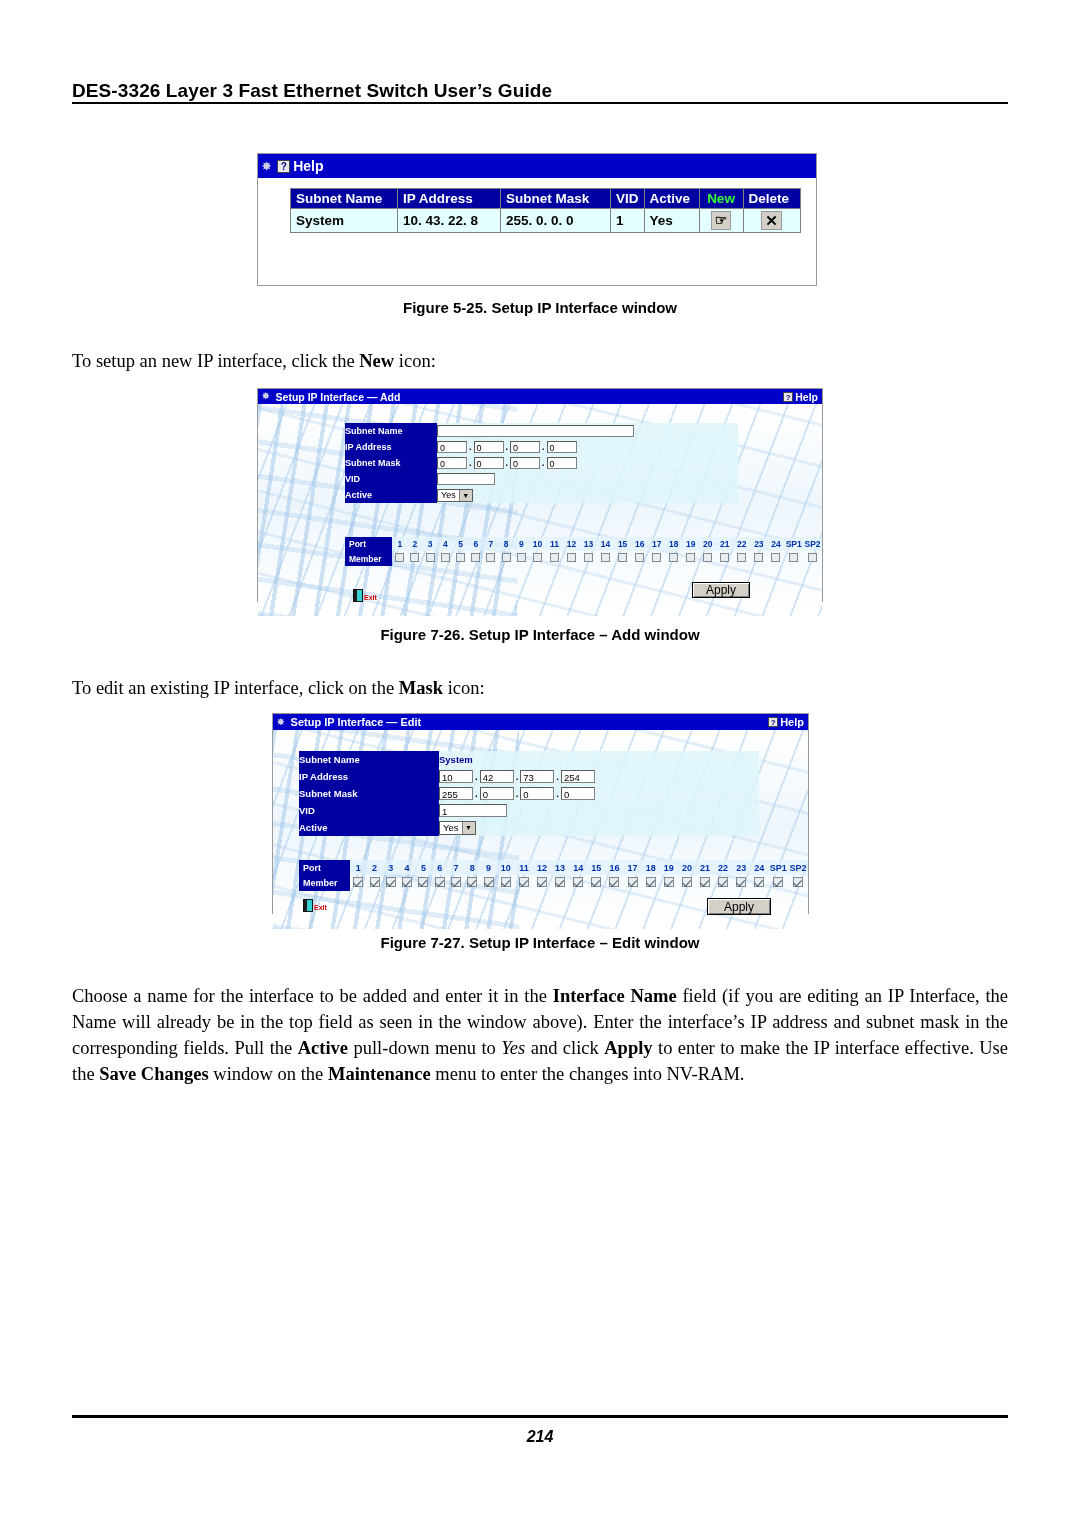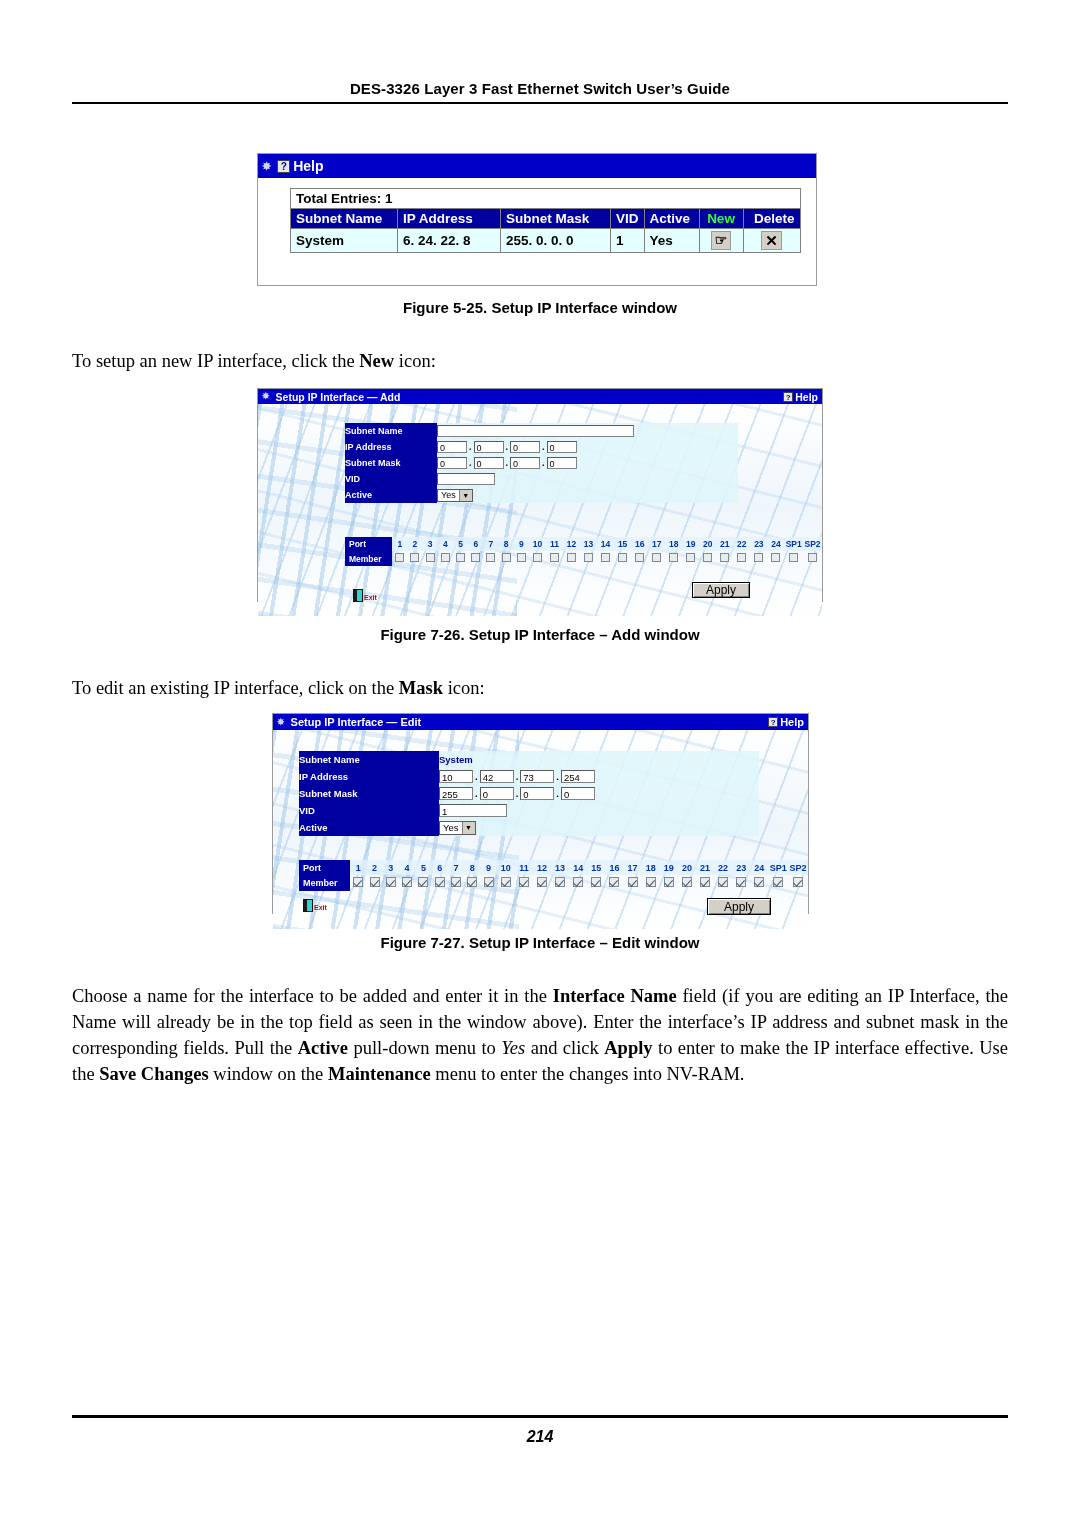--- a/index.html
+++ b/index.html
@@ -16,24 +16,24 @@
     color: #000000;
     overflow: hidden;
   }
 
   
   .page-header {
     position: absolute;
     left: 72px;
     top: 80px;
     width: 936px;
-    text-align: center;
-    font-family: "Liberation Sans", sans-serif;
-    font-weight: bold;
-    font-size: 15px;
+    text-align: left;
+    font-family: "Liberation Sans", sans-serif;
+    font-weight: bold;
+    font-size: 19px;
     letter-spacing: 0.1px;
     color: #000;
   }
   .rule-top {
     position: absolute;
     left: 72px;
     top: 102px;
     width: 936px;
     height: 0;
     border-top: 2.5px solid #000;
@@ -148,21 +148,21 @@
     background: #ffffff;
     color: #000;
     font-weight: bold;
   }
   .hdr-cell {
     background: #0000a0;
     color: #ffffff;
     font-weight: bold;
   }
   .hdr-cell.new { color: #33ff33; text-align: center; }
-  .hdr-cell.del { text-align: right; }
+  .hdr-cell.del { text-align: left; }
   .data-cell {
     background: #e4ffff;
     color: #000;
     font-weight: bold;
   }
   .data-cell.ctr { text-align: center; }
   .icon-btn {
     display: inline-block;
     background: #d4d0c8;
     border: 1px solid #9a9a9a;
@@ -339,35 +339,32 @@
   <div class="win-title">
     <span class="spider">✸</span>
     <span class="help-btn">
       <span class="help-q">?</span>
       <span>Help</span>
     </span>
   </div>
   <div class="body">
     <table class="entrytbl">
       <tbody>
-          <tr>
-        <td class="total-cell" colspan="7">Total Entries: 1</td>
-      </tr>
       <tr>
         <td class="hdr-cell" style="width:107px">Subnet Name</td>
         <td class="hdr-cell" style="width:103px">IP Address</td>
         <td class="hdr-cell" style="width:110px">Subnet Mask</td>
         <td class="hdr-cell" style="width:32px">VID</td>
         <td class="hdr-cell" style="width:55px">Active</td>
         <td class="hdr-cell new" style="width:44px">New</td>
         <td class="hdr-cell del" style="width:57px">Delete</td>
       </tr>
       <tr>
         <td class="data-cell">System</td>
-        <td class="data-cell">6. 24. 22. 8</td>
+        <td class="data-cell">10. 43. 22. 8</td>
         <td class="data-cell">255. 0. 0. 0</td>
         <td class="data-cell">1</td>
         <td class="data-cell">Yes</td>
         <td class="data-cell ctr">
           <span class="icon-btn hand-icon">☞</span>
         </td>
         <td class="data-cell ctr">
           <span class="icon-btn x-icon">✕</span>
         </td>
       </tr>

